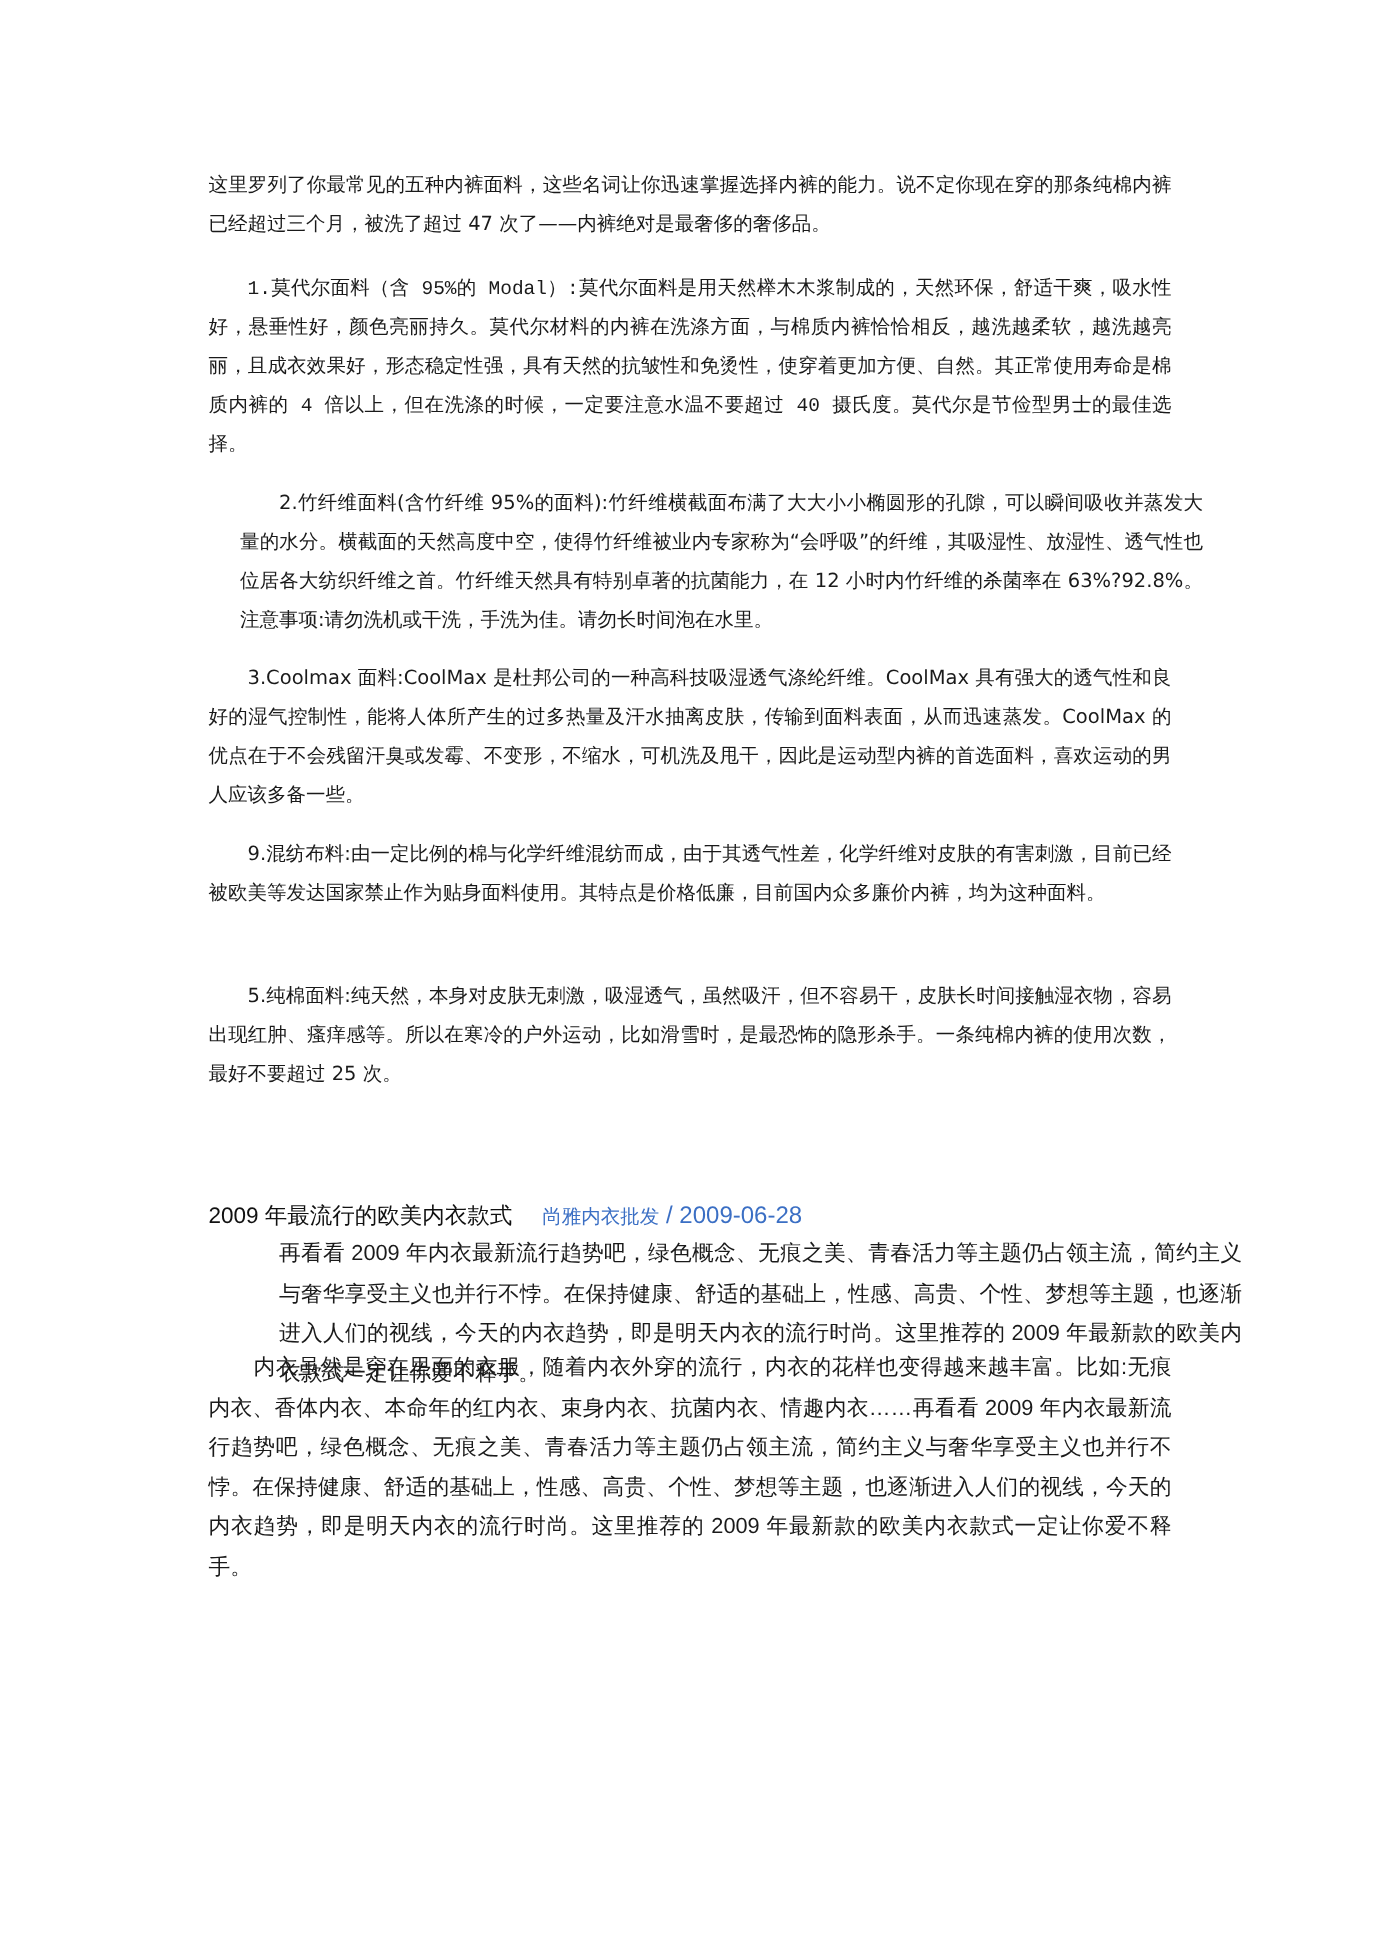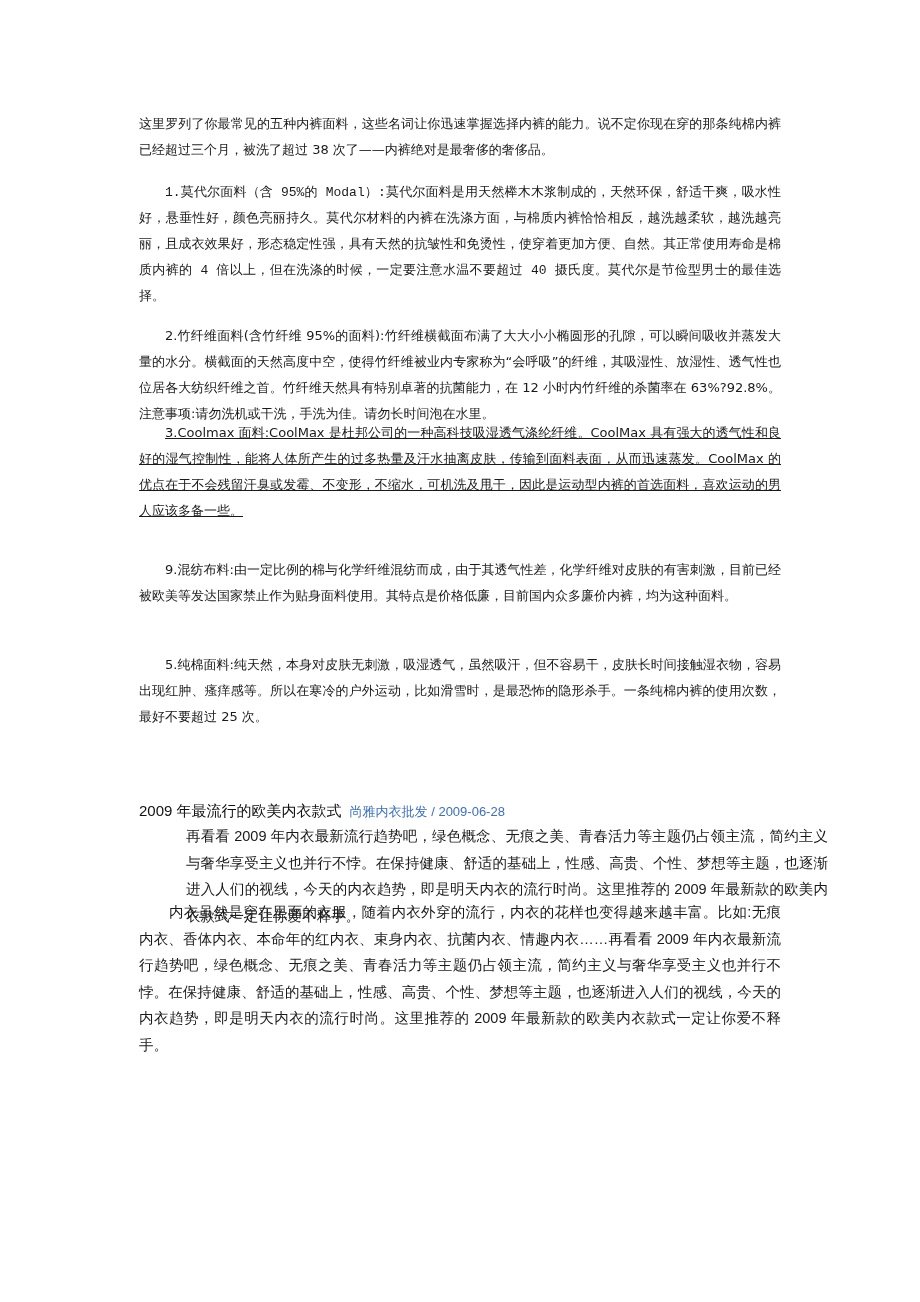--- a/index.html
+++ b/index.html
@@ -5,34 +5,34 @@
   html, body { margin: 0; padding: 0; background: #ffffff; }
   body { width: 920px; height: 1302px; position: relative; overflow: hidden; }
   .page { position: absolute; left: 139px; top: 0; width: 642px; color: #1a1a1a; }
   .sec1 { font-family: "DejaVu Sans", sans-serif; font-size: 13px; line-height: 26px; }
   .sec1 p { margin: 0; text-align: justify; }
   .p-intro { position: absolute; top: 111px; width: 642px; }
   .p-item { position: absolute; width: 642px; text-indent: 26px; }
   .sec2 { font-family: "Liberation Sans", sans-serif; font-size: 14.5px; line-height: 26.5px; }
   .heading { position: absolute; top: 798px; width: 642px; line-height: 26px; }
   .heading .title { font-weight: normal; font-size: 15px; color: #111; }
-  .heading .source { color: #3b6fc4; font-size: 13px; margin-left: 4px; }
-  .heading .sep { color: #3b6fc4; font-size: 13px; }
+  .heading .source { color: #3b6fc4; font-size: 13px; margin-left: 16px; }
+  .heading .sep { color: #3b6fc4; font-size: 16px; }
   .p2 { position: absolute; width: 642px; margin: 0; text-align: justify; }
   .p2.indent { text-indent: 30px; }
 </style>
 </head>
 <body>
 
 <div class="page">
   <div class="sec1">
-    <p class="p-intro">这里罗列了你最常见的五种内裤面料，这些名词让你迅速掌握选择内裤的能力。说不定你现在穿的那条纯棉内裤已经超过三个月，被洗了超过 38 次了——内裤绝对是最奢侈的奢侈品。</p>
+    <p class="p-intro">这里罗列了你最常见的五种内裤面料，这些名词让你迅速掌握选择内裤的能力。说不定你现在穿的那条纯棉内裤已经超过三个月，被洗了超过 47 次了——内裤绝对是最奢侈的奢侈品。</p>
     <p class="p-item" style="top:180px;font-family:Liberation Mono, monospace;">1.莫代尔面料（含 95%的 Modal）:莫代尔面料是用天然榉木木浆制成的，天然环保，舒适干爽，吸水性好，悬垂性好，颜色亮丽持久。莫代尔材料的内裤在洗涤方面，与棉质内裤恰恰相反，越洗越柔软，越洗越亮丽，且成衣效果好，形态稳定性强，具有天然的抗皱性和免烫性，使穿着更加方便、自然。其正常使用寿命是棉质内裤的 4 倍以上，但在洗涤的时候，一定要注意水温不要超过 40 摄氏度。莫代尔是节俭型男士的最佳选择。</p>
-    <p class="p-item" style="top:323px;">2.竹纤维面料(含竹纤维 95%的面料):竹纤维横截面布满了大大小小椭圆形的孔隙，可以瞬间吸收并蒸发大量的水分。横截面的天然高度中空，使得竹纤维被业内专家称为“会呼吸”的纤维，其吸湿性、放湿性、透气性也位居各大纺织纤维之首。竹纤维天然具有特别卓著的抗菌能力，在 12 小时内竹纤维的杀菌率在 63%?92.8%。注意事项:请勿洗机或干洗，手洗为佳。请勿长时间泡在水里。</p>
-    <p class="p-item" style="top:420px;text-decoration:underline;">3.Coolmax 面料:CoolMax 是杜邦公司的一种高科技吸湿透气涤纶纤维。CoolMax 具有强大的透气性和良好的湿气控制性，能将人体所产生的过多热量及汗水抽离皮肤，传输到面料表面，从而迅速蒸发。CoolMax 的优点在于不会残留汗臭或发霉、不变形，不缩水，可机洗及甩干，因此是运动型内裤的首选面料，喜欢运动的男人应该多备一些。</p>
+    <p class="p-item" style="top:323px;margin-left:21px;">2.竹纤维面料(含竹纤维 95%的面料):竹纤维横截面布满了大大小小椭圆形的孔隙，可以瞬间吸收并蒸发大量的水分。横截面的天然高度中空，使得竹纤维被业内专家称为“会呼吸”的纤维，其吸湿性、放湿性、透气性也位居各大纺织纤维之首。竹纤维天然具有特别卓著的抗菌能力，在 12 小时内竹纤维的杀菌率在 63%?92.8%。注意事项:请勿洗机或干洗，手洗为佳。请勿长时间泡在水里。</p>
+    <p class="p-item" style="top:440px;">3.Coolmax 面料:CoolMax 是杜邦公司的一种高科技吸湿透气涤纶纤维。CoolMax 具有强大的透气性和良好的湿气控制性，能将人体所产生的过多热量及汗水抽离皮肤，传输到面料表面，从而迅速蒸发。CoolMax 的优点在于不会残留汗臭或发霉、不变形，不缩水，可机洗及甩干，因此是运动型内裤的首选面料，喜欢运动的男人应该多备一些。</p>
     <p class="p-item" style="top:557px;">9.混纺布料:由一定比例的棉与化学纤维混纺而成，由于其透气性差，化学纤维对皮肤的有害刺激，目前已经被欧美等发达国家禁止作为贴身面料使用。其特点是价格低廉，目前国内众多廉价内裤，均为这种面料。</p>
     <p class="p-item" style="top:652px;">5.纯棉面料:纯天然，本身对皮肤无刺激，吸湿透气，虽然吸汗，但不容易干，皮肤长时间接触湿衣物，容易出现红肿、瘙痒感等。所以在寒冷的户外运动，比如滑雪时，是最恐怖的隐形杀手。一条纯棉内裤的使用次数，最好不要超过 25 次。</p>
   </div>
 
   <div class="sec2">
     <div class="heading">
       <span class="title">2009 年最流行的欧美内衣款式</span>
       <a class="source">尚雅内衣批发</a><span class="sep"> / 2009-06-28</span>
     </div>
     <p class="p2" style="top:823px;margin-left:47px;">再看看 2009 年内衣最新流行趋势吧，绿色概念、无痕之美、青春活力等主题仍占领主流，简约主义与奢华享受主义也并行不悖。在保持健康、舒适的基础上，性感、高贵、个性、梦想等主题，也逐渐进入人们的视线，今天的内衣趋势，即是明天内衣的流行时尚。这里推荐的 2009 年最新款的欧美内衣款式一定让你爱不释手。</p>

